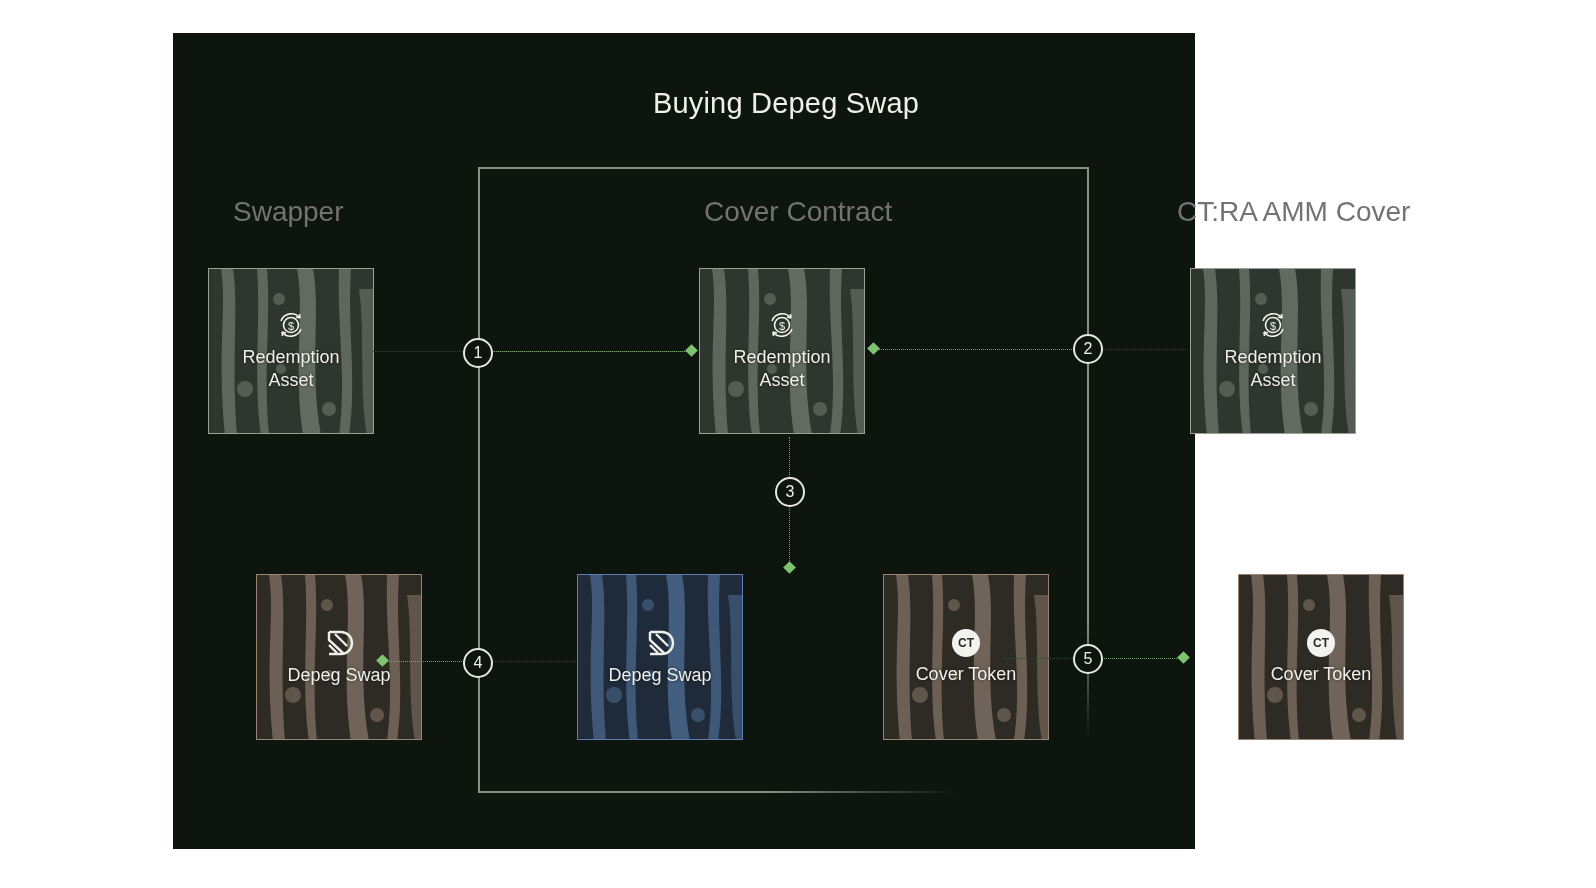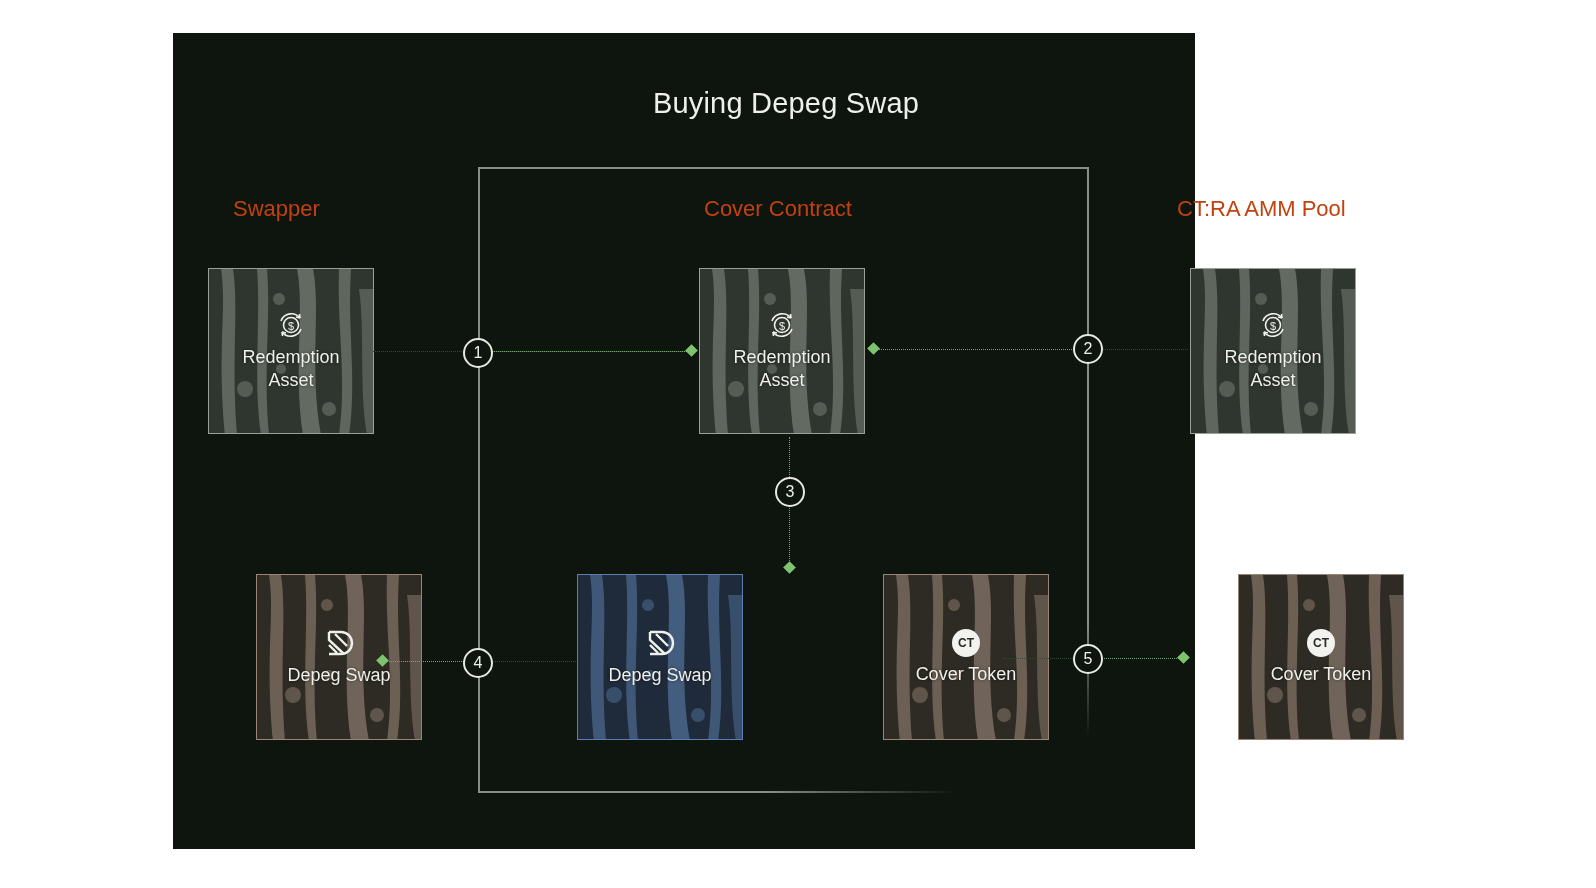--- a/index.html
+++ b/index.html
@@ -1,19 +1,19 @@
 <!DOCTYPE html>
 <html><head>
 <meta charset="utf-8">
 <style>
   html, body { margin: 0; padding: 0; background: #ffffff; }
   body { width: 1596px; height: 888px; position: relative; overflow: hidden; font-family: "Liberation Sans", sans-serif; }
   #canvas { position: absolute; left: 173px; top: 33px; width: 1022px; height: 816px; background: #0e140e; }
   .title { position: absolute; left: 0; width: 1226px; top: 54px; text-align: center; color: #eef0ea; font-size: 29px; letter-spacing: 0.2px; }
-  .col-label { position: absolute; color: #c2410c; font-size: 22px; white-space: nowrap; }
+  .col-label { position: absolute; color: #737373; font-size: 28px; white-space: nowrap; }
   .box { position: absolute; width: 166px; height: 166px; box-sizing: border-box; overflow: hidden; }
   .box svg.tex { position: absolute; left: 0; top: 0; width: 100%; height: 100%; }
   .box .content { position: absolute; left: 0; top: 0; width: 100%; height: 100%; display: flex; flex-direction: column; align-items: center; justify-content: center; }
   .box .lbl { color: #eef0ea; font-size: 18px; text-align: center; line-height: 23px; text-shadow: 0 0 3px rgba(0,0,0,0.6); }
   .box .icon { width: 30px; height: 30px; margin-bottom: 6px; }
   .grey { border: 1.5px solid #9aa096; background: #3a403a; }
   .brown { border: 1.5px solid #9a8574; background: #1d4ed8; margin-left: 48px; }
   .blue { border: 1.5px solid #5d7db0; background: #243246; }
   .step { position: absolute; width: 26px; height: 26px; border: 2px solid #e6e9e2; border-radius: 50%; background: #0e140e; color: #eef0ea; font-size: 16px; text-align: center; line-height: 26px; z-index: 3; }
   .dot-h { position: absolute; height: 0; border-top: 1.5px dotted #6fa866; z-index: 1; }
@@ -77,21 +77,21 @@
       <path d="M5 17 L13 25 M11 6 L23 18" fill="none" stroke="#eef0ea" stroke-width="2.4"></path>
     </symbol>
   </defs>
 </svg>
 
 <div id="canvas">
   <div class="title">Buying Depeg Swap</div>
 
   <div class="col-label" style="left:60px; top:163px;">Swapper</div>
   <div class="col-label" style="left:531px; top:163px;">Cover Contract</div>
-  <div class="col-label" style="left:1004px; top:163px;">CT:RA AMM Pool</div>
+  <div class="col-label" style="left:1004px; top:163px;">CT:RA AMM Cover</div>
 
   <div class="frame-line" style="left:305px; top:134px; width:610px; height:1.5px;"></div>
   <div class="frame-line" style="left:305px; top:134px; width:1.5px; height:625px;"></div>
   <div class="frame-line" style="left:914px; top:134px; width:1.5px; height:570px; background:linear-gradient(#8a8f86 80%, rgba(138,143,134,0));"></div>
   <div class="frame-line" style="left:305px; top:758px; width:480px; height:1.5px; background:linear-gradient(90deg,#8a8f86 60%, rgba(138,143,134,0));"></div>
 
   <div class="dot-h" style="left:200px; top:318px; width:315px; border-top-color:#2f4a2c;"></div>
   <div class="dot-h" style="left:318px; top:318px; width:200px;"></div>
   <div class="diamond" style="left:514px; top:313px;"></div>
   <div class="dot-h" style="left:700px; top:316px; width:215px;"></div>

